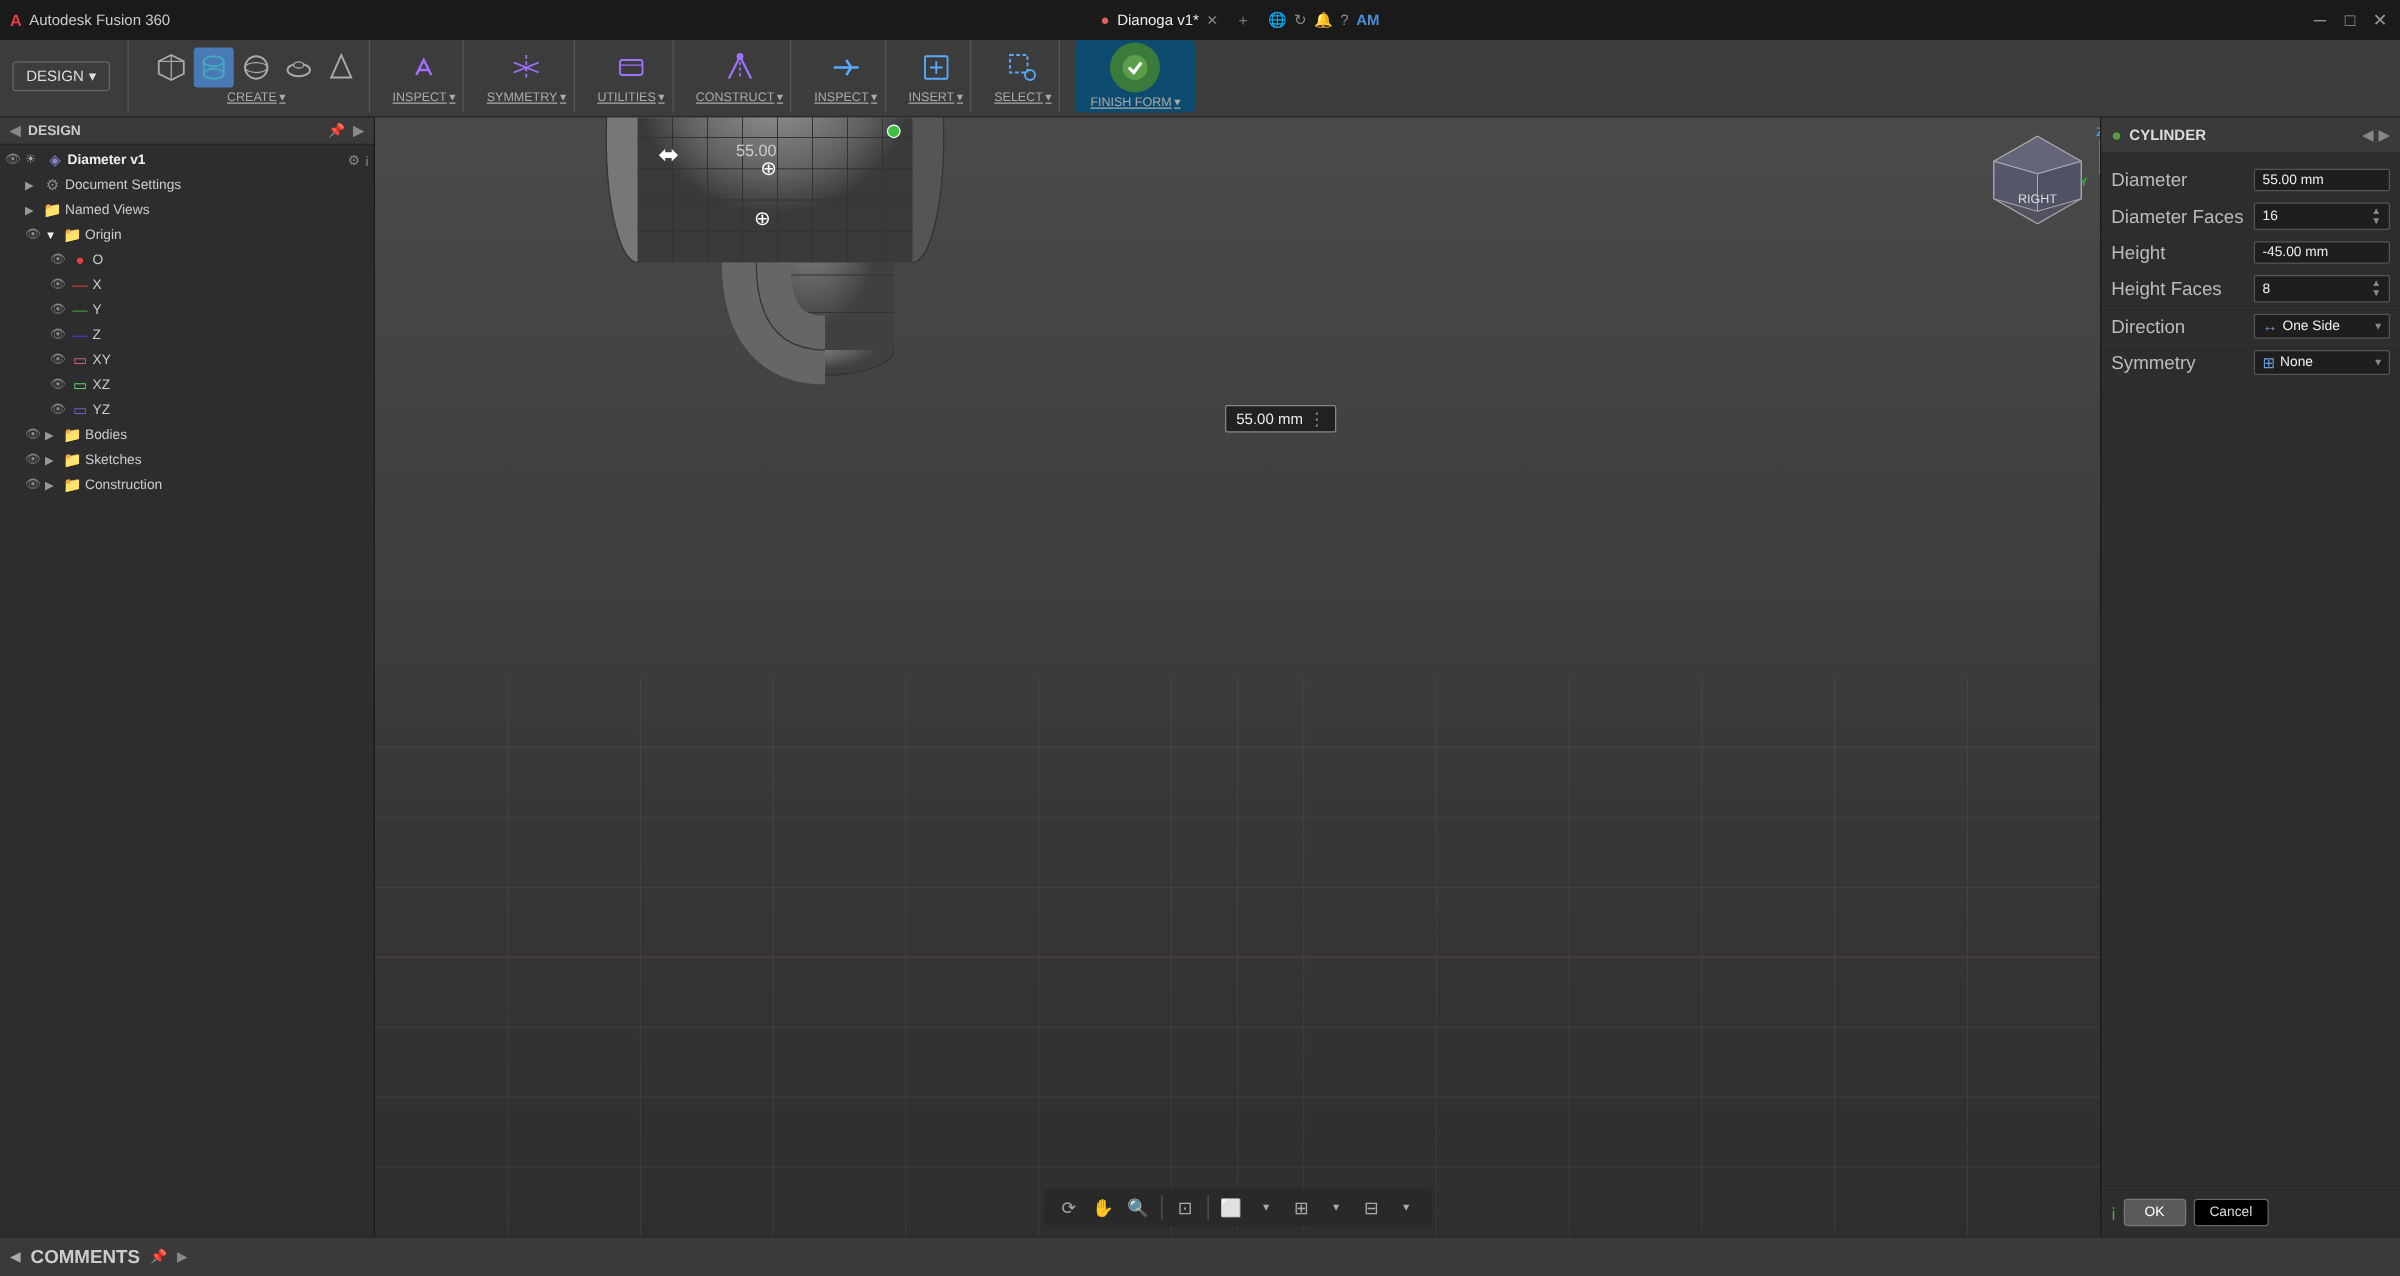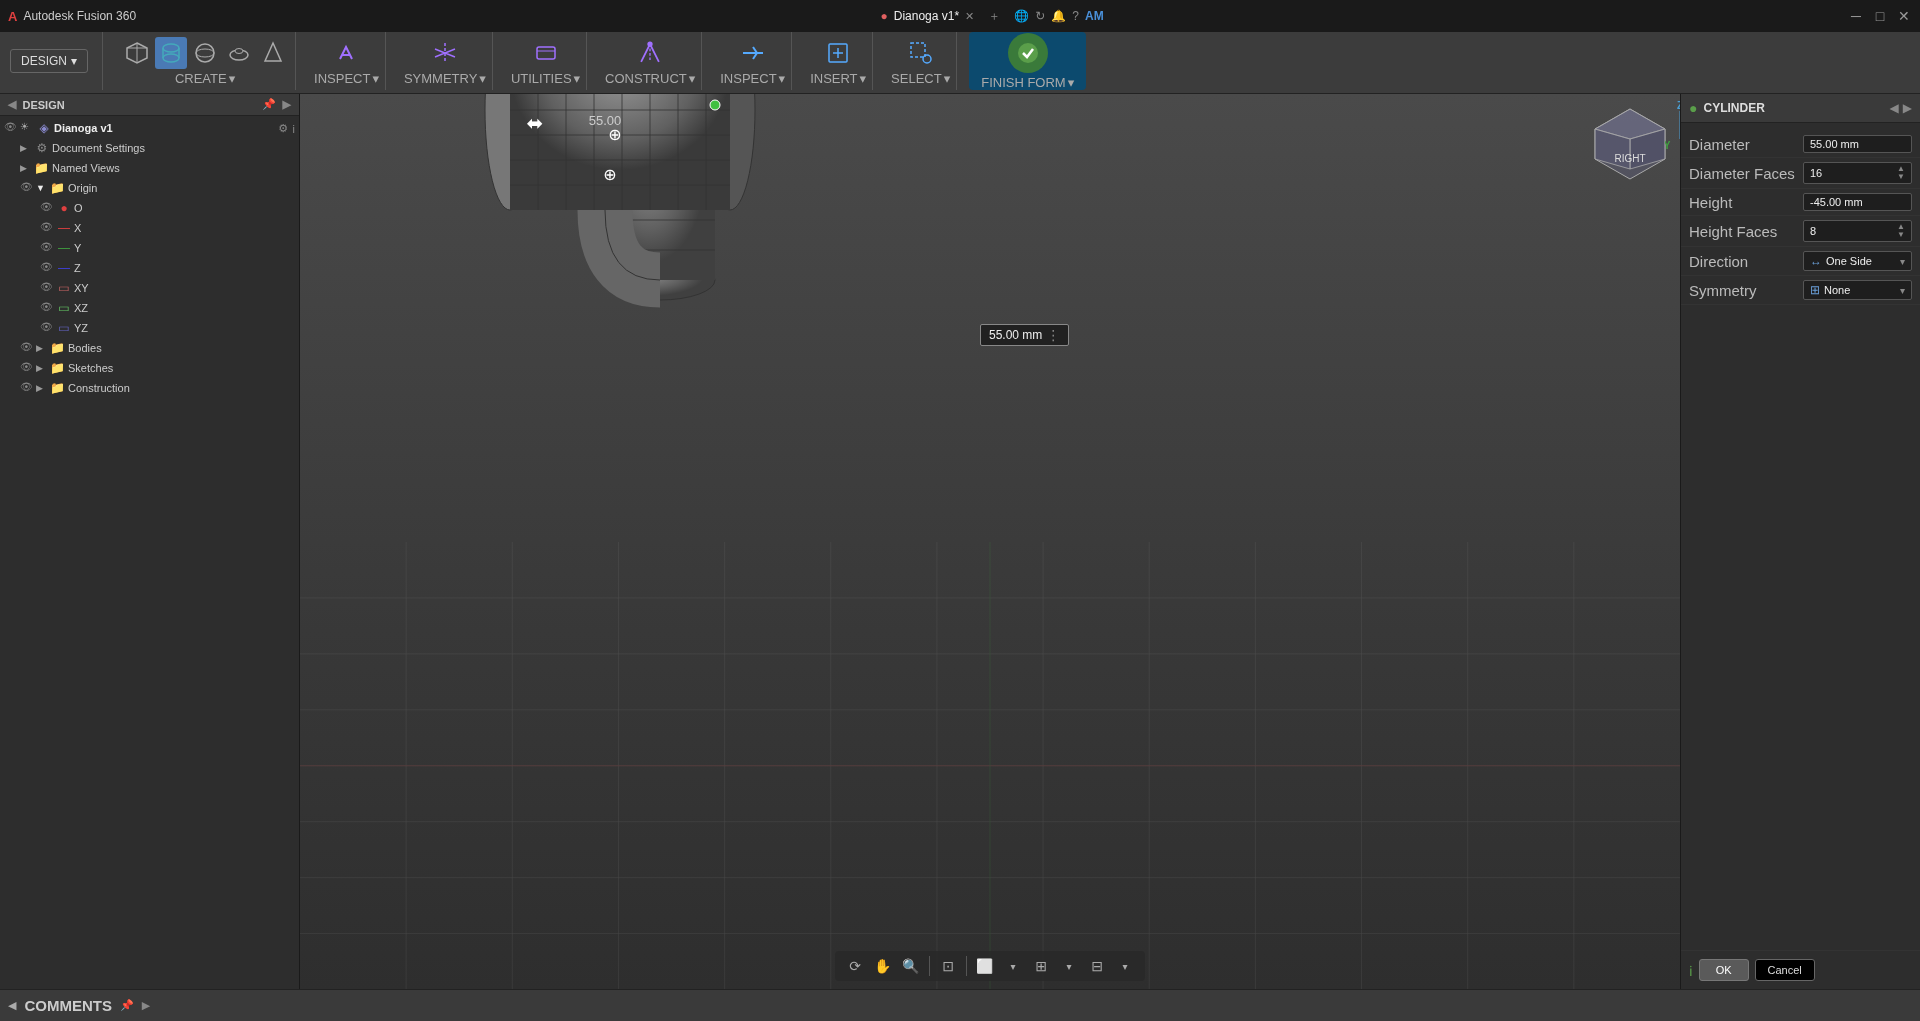--- a/index.html
+++ b/index.html
@@ -36,26 +36,27 @@
       flex-direction: column;
       align-items: center;
       padding: 2px 6px;
       border-right: 1px solid #555;
       height: 58px;
       justify-content: center;
     }
     .toolbar-section:last-child { border-right: none; }
     .toolbar-icons { display: flex; gap: 2px; align-items: center; }
     .toolbar-label {
-      font-size: 13px;
+      font-size: 10px;
       color: #aaa;
       margin-top: 2px;
       display: flex;
       align-items: center;
       gap: 2px;
+      text-decoration: underline;
     }
     .tb-icon {
       width: 32px;
       height: 32px;
       display: flex;
       align-items: center;
       justify-content: center;
       cursor: pointer;
       border-radius: 3px;
       color: #ddd;
@@ -506,21 +507,21 @@
         <span style="cursor:pointer;color:#888;">📌</span>
         <span style="cursor:pointer;color:#888;">▶</span>
       </div>
     </div>
     <div class="browser-tree">
 
       <div class="tree-item">
         <span class="tree-eye">👁</span>
         <span class="tree-eye" style="font-size:10px;color:#aaa;">☀</span>
         <span class="tree-icon" style="color:#8888cc;">◈</span>
-        <span style="color:#eee;font-weight:bold;flex:1;">Dianoga v1</span>
+        <span style="color:#eee;font-weight:bold;flex:1;">Diameter v1</span>
         <span style="color:#888;font-size:11px;">⚙</span>
         <span style="color:#888;font-size:11px;margin-left:2px;">ℹ</span>
       </div>
 
       <div class="tree-item" style="padding-left:20px;">
         <span class="tree-arrow">▶</span>
         <span class="tree-icon" style="color:#888;">⚙</span>
         <span>Document Settings</span>
       </div>
 

